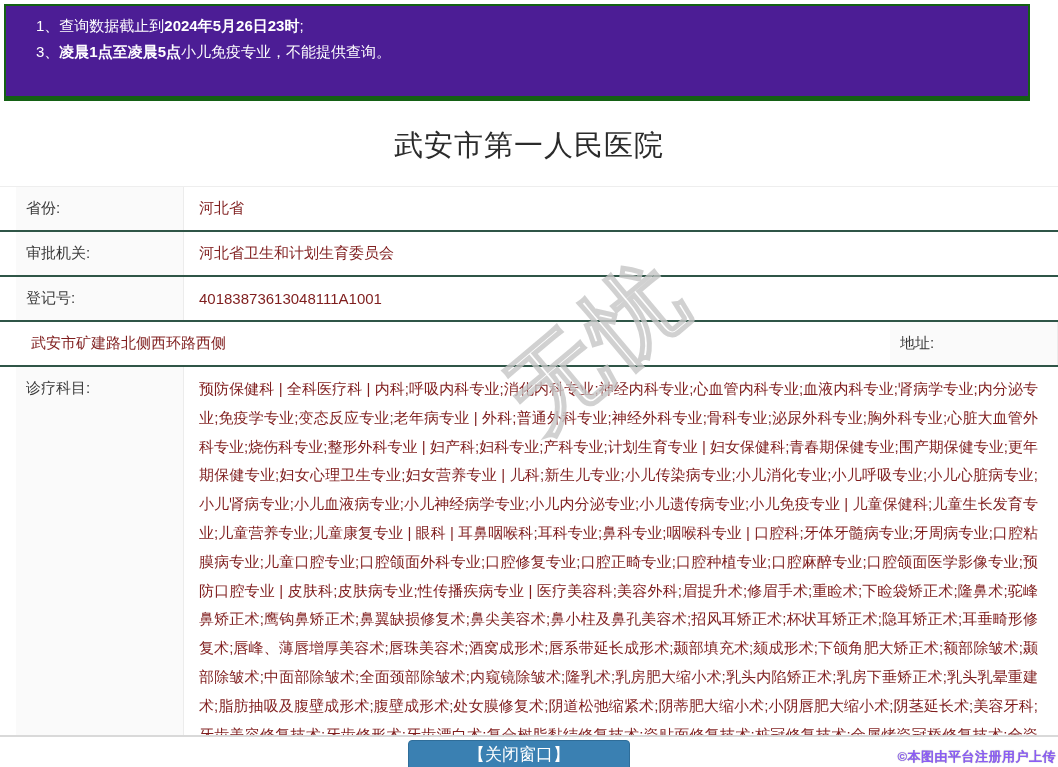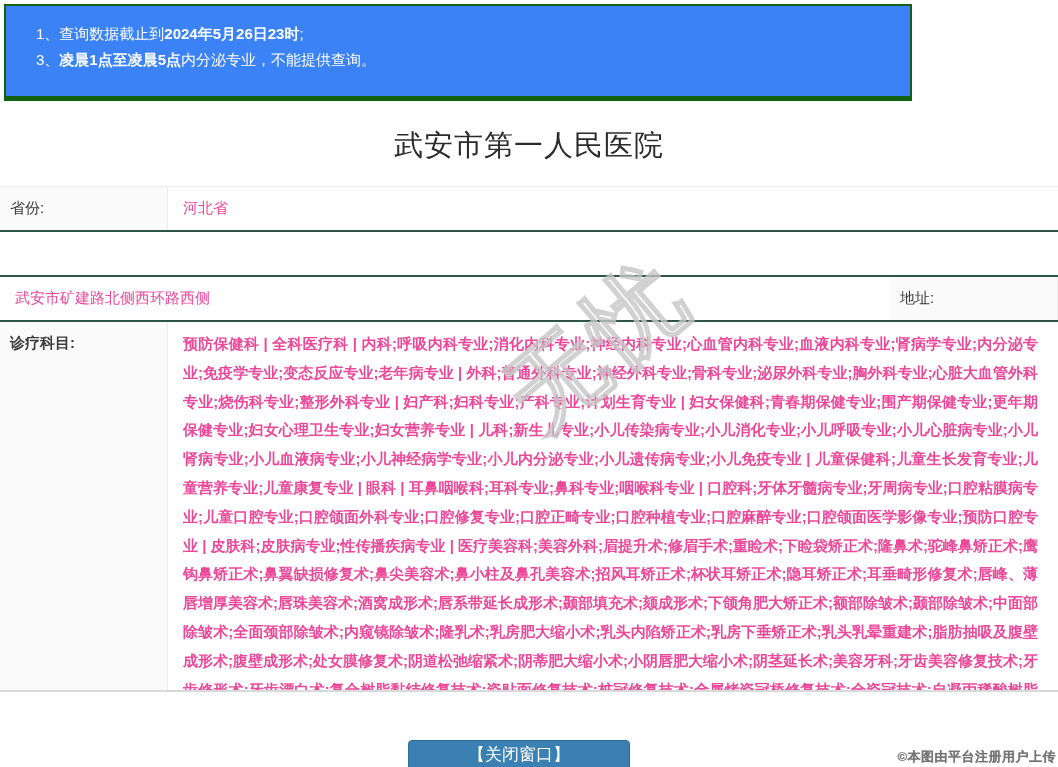--- a/index.html
+++ b/index.html
@@ -4,71 +4,71 @@
 <style>
   html,body{margin:0;padding:0;}
   body{
     width:1058px;height:767px;position:relative;overflow:hidden;
     background:#ffffff;
     font-family:"Liberation Sans","DejaVu Sans",sans-serif;
     color:#3a3a3a;
   }
   
   .banner{
-    position:absolute;left:4px;top:4px;width:908px;height:97px;
+    position:absolute;left:4px;top:4px;width:1026px;height:97px;
     box-sizing:border-box;
-    background:#3b82f6;
+    background:#4c1d95;
     border:2px solid #146114;border-bottom-width:5px;
     color:#ffffff;font-size:15px;
-    padding:15px 10px 0 30px;
+    padding:7px 10px 0 30px;
   }
   .notice-line{line-height:26px;white-space:nowrap;}
   .notice-line b{font-weight:700;}
   
   .page-title{
     position:absolute;top:126px;left:0;width:1058px;
     text-align:center;font-size:29px;font-weight:400;color:#2b2b2b;
     letter-spacing:1px;
   }
   
   .info-table{
     position:absolute;top:186px;left:0;width:1058px;
     border-top:1px solid #eeeeee;
     border-bottom:2px solid #d9d9d9;
     font-size:15px;
   }
-  .row{display:flex;height:43px;}
+  .row{display:flex;height:43px;padding-left:16px;}
   .row + .row{border-top:2px solid #2f5547;}
   .cell{box-sizing:border-box;}
   .label{
     width:168px;flex-shrink:0;background:#fafafa;
     border-right:1px solid #ececec;
     display:flex;align-items:center;padding-left:10px;
     color:#3a3a3a;
   }
   .value{
     flex:1;display:flex;align-items:center;
-    padding-left:15px;padding-right:20px;color:#ec4899;
+    padding-left:15px;padding-right:20px;color:#7f1d1d;
   }
-  .row.tall{height:368px;overflow:hidden;font-weight:bold;}
+  .row.tall{height:368px;overflow:hidden;}
   .row.tall .label{align-items:flex-start;padding-top:12px;}
   .row.tall .value{
     display:block;padding-top:8px;line-height:28.8px;
     text-align:justify;
   }
   
   .close-btn{
     position:absolute;left:408px;top:740px;width:222px;height:34px;
     background:#3a80b2;border:1px solid #2f6d99;border-radius:4px;
     color:#ffffff;font-size:17px;text-align:center;cursor:pointer;
     font-family:inherit;padding:0 0 6px 0;
   }
   .copyright{
     position:absolute;right:2px;top:748px;
-    font-size:13px;font-weight:700;color:#737373;
+    font-size:13px;font-weight:700;color:#8b5cf6;
     letter-spacing:0.5px;
     text-shadow:0 0 1px #9a9a9a;
   }
   
   .watermark{
     position:absolute;left:498px;top:282px;
     font-size:94px;font-weight:700;letter-spacing:6px;
     color:transparent;
     -webkit-text-stroke:2px #c6c6c6;
     transform:rotate(-40deg);
@@ -76,31 +76,37 @@
     pointer-events:none;
     white-space:nowrap;
     z-index:5;
   }
 </style>
 </head>
 <body>
 
 <div class="banner">
   <div class="notice-line"><span>1、查询数据截止到</span><b>2024年5月26日23时</b><span>;</span></div>
-  <div class="notice-line"><span>3、</span><b>凌晨1点至凌晨5点</b><span>内分泌专业，不能提供查询。</span></div>
+  <div class="notice-line"><span>3、</span><b>凌晨1点至凌晨5点</b><span>小儿免疫专业，不能提供查询。</span></div>
 </div>
 
 <div class="page-title">武安市第一人民医院</div>
 
 <div class="info-table">
   <div class="row">
     <div class="cell label">省份:</div>
     <div class="cell value">河北省</div>
   </div>
   <div class="row">
+    <div class="cell label">审批机关:</div>
+    <div class="cell value">河北省卫生和计划生育委员会</div>
+  </div>
+  <div class="row">
+    <div class="cell label">登记号:</div>
+    <div class="cell value">40183873613048111A1001</div>
   </div>
   <div class="row">
     <div class="cell value">武安市矿建路北侧西环路西侧</div>
     <div class="cell label">地址:</div>
   </div>
   <div class="row tall">
     <div class="cell label">诊疗科目:</div>
     <div class="cell value">预防保健科 | 全科医疗科 | 内科;呼吸内科专业;消化内科专业;神经内科专业;心血管内科专业;血液内科专业;肾病学专业;内分泌专业;免疫学专业;变态反应专业;老年病专业 | 外科;普通外科专业;神经外科专业;骨科专业;泌尿外科专业;胸外科专业;心脏大血管外科专业;烧伤科专业;整形外科专业 | 妇产科;妇科专业;产科专业;计划生育专业 | 妇女保健科;青春期保健专业;围产期保健专业;更年期保健专业;妇女心理卫生专业;妇女营养专业 | 儿科;新生儿专业;小儿传染病专业;小儿消化专业;小儿呼吸专业;小儿心脏病专业;小儿肾病专业;小儿血液病专业;小儿神经病学专业;小儿内分泌专业;小儿遗传病专业;小儿免疫专业 | 儿童保健科;儿童生长发育专业;儿童营养专业;儿童康复专业 | 眼科 | 耳鼻咽喉科;耳科专业;鼻科专业;咽喉科专业 | 口腔科;牙体牙髓病专业;牙周病专业;口腔粘膜病专业;儿童口腔专业;口腔颌面外科专业;口腔修复专业;口腔正畸专业;口腔种植专业;口腔麻醉专业;口腔颌面医学影像专业;预防口腔专业 | 皮肤科;皮肤病专业;性传播疾病专业 | 医疗美容科;美容外科;眉提升术;修眉手术;重睑术;下睑袋矫正术;隆鼻术;驼峰鼻矫正术;鹰钩鼻矫正术;鼻翼缺损修复术;鼻尖美容术;鼻小柱及鼻孔美容术;招风耳矫正术;杯状耳矫正术;隐耳矫正术;耳垂畸形修复术;唇峰、薄唇增厚美容术;唇珠美容术;酒窝成形术;唇系带延长成形术;颞部填充术;颏成形术;下颌角肥大矫正术;额部除皱术;颞部除皱术;中面部除皱术;全面颈部除皱术;内窥镜除皱术;隆乳术;乳房肥大缩小术;乳头内陷矫正术;乳房下垂矫正术;乳头乳晕重建术;脂肪抽吸及腹壁成形术;腹壁成形术;处女膜修复术;阴道松弛缩紧术;阴蒂肥大缩小术;小阴唇肥大缩小术;阴茎延长术;美容牙科;牙齿美容修复技术;牙齿修形术;牙齿漂白术;复合树脂黏结修复技术;瓷贴面修复技术;桩冠修复技术;金属烤瓷冠桥修复技术;全瓷冠技术;自凝丙稀酸树脂临时冠技术;可摘局部义齿美容修复技术;全口义齿美容修复技术;即刻义齿美容修复技术;桩冠美容修复技术;黏结桥固定桥美容修复技术;隐形义齿美容修复技术;套筒冠义齿美容修复技术</div>
   </div>
 </div>

